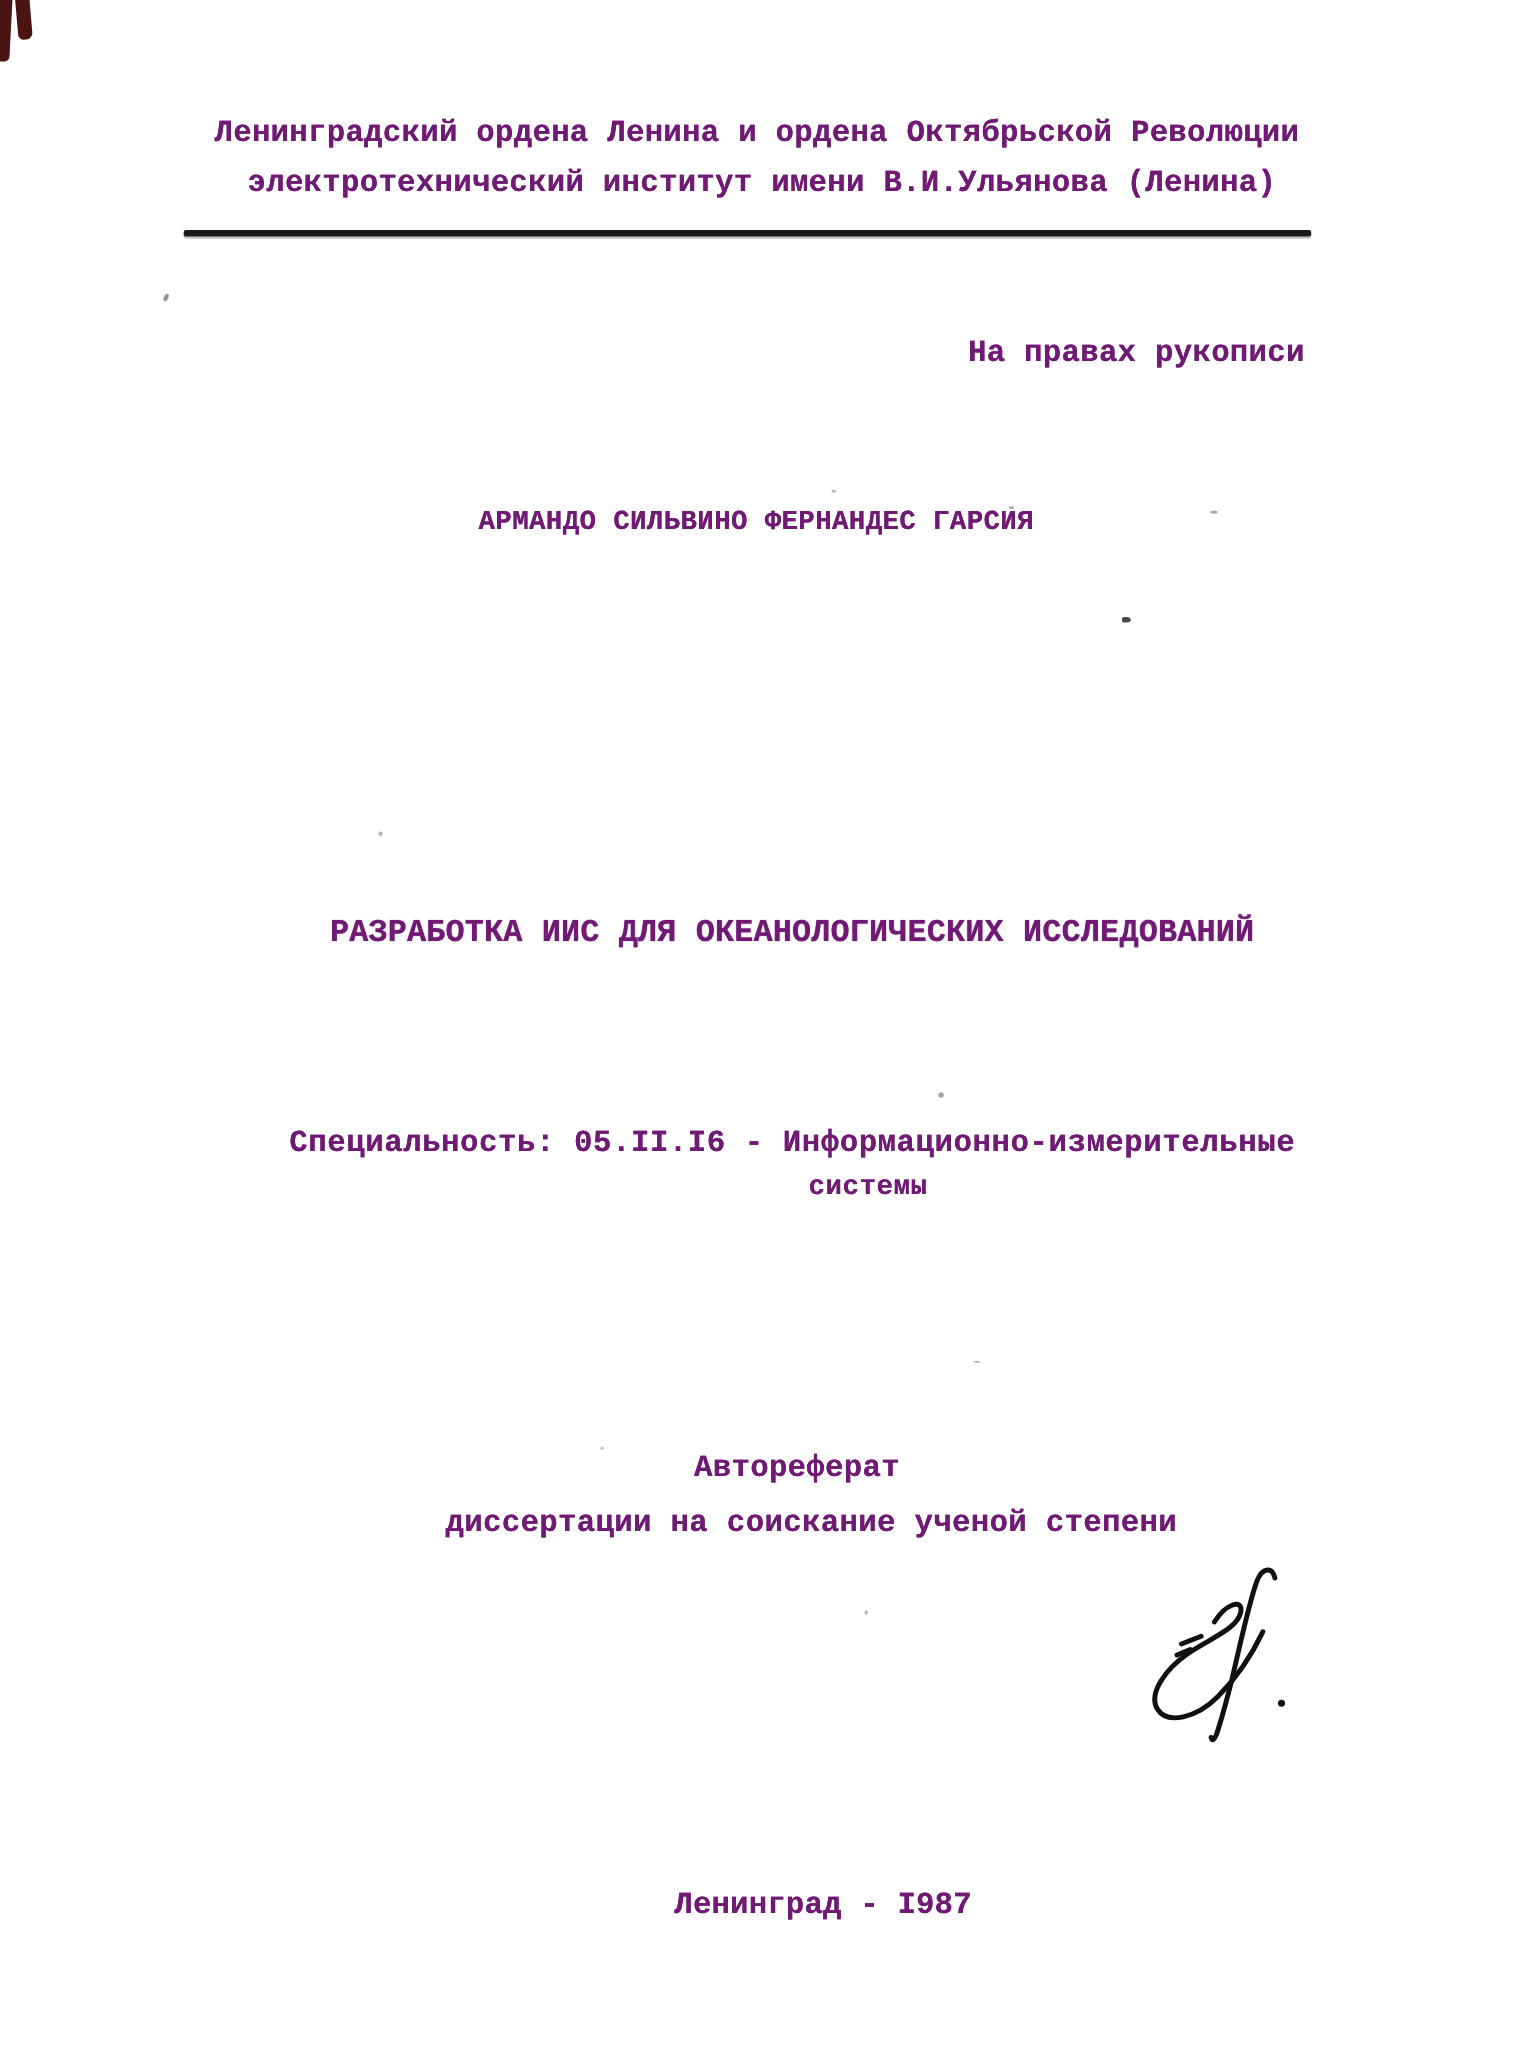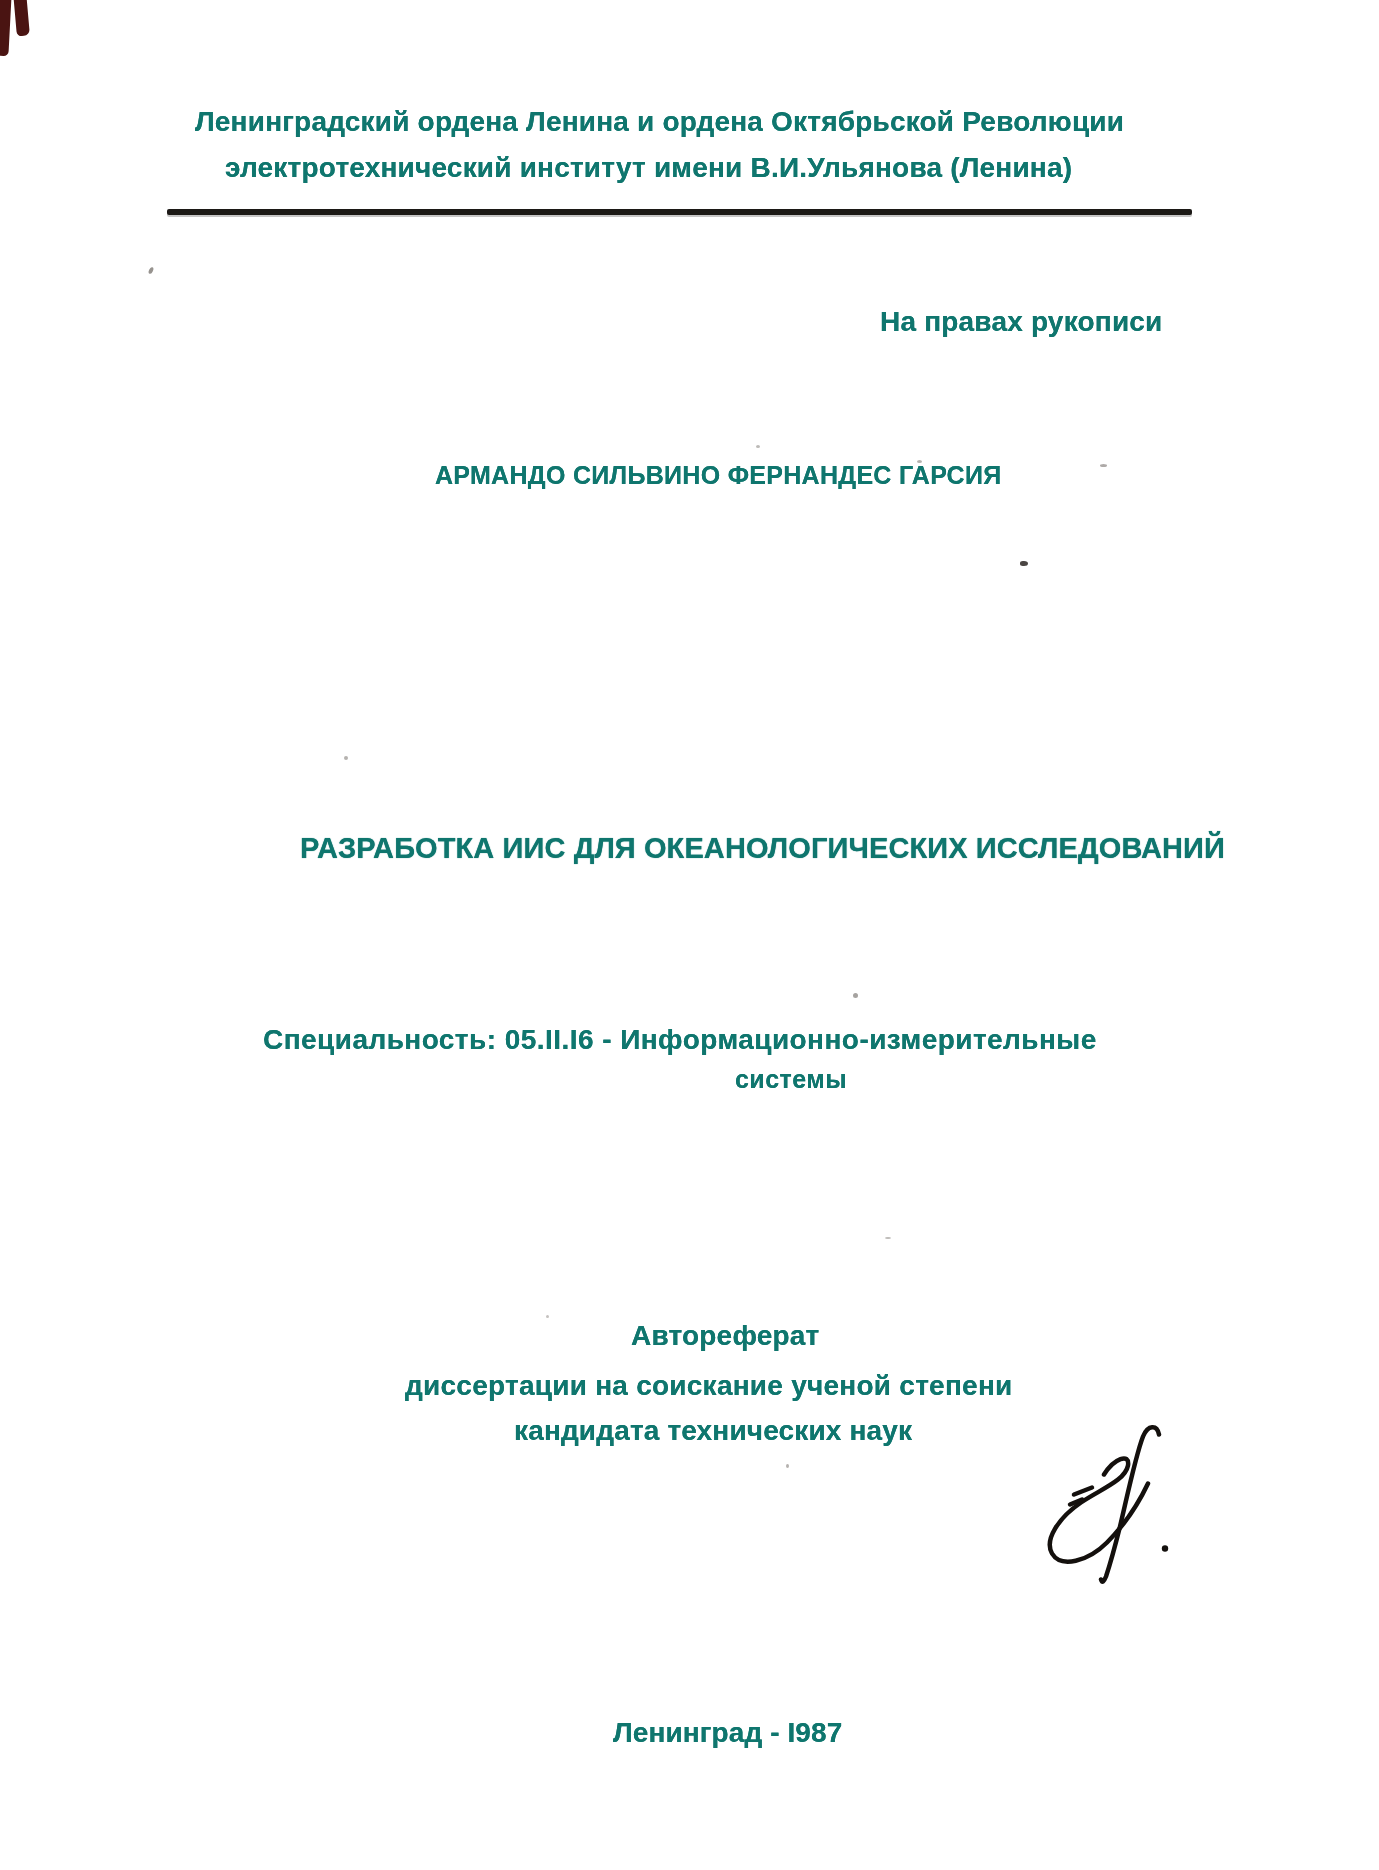--- a/index.html
+++ b/index.html
@@ -2,23 +2,23 @@
 <html><head>
 <meta charset="utf-8">
 <style>
   html, body { margin: 0; padding: 0; background: #ffffff; }
   .page {
     position: relative;
     width: 1379px;
     height: 1870px;
     background: #ffffff;
     overflow: hidden;
-    font-family: Liberation Sans, sans-serif;
+    font-family: Liberation Mono, monospace;
     font-weight: 700;
-    color: #0f766e;
+    color: #701a75;
   }
   .t {
     position: absolute;
     white-space: pre;
     line-height: 1.2;
     text-shadow: 0 0 0.5px currentColor;
   }
   .header-line1 { left: 195px;  top: 105px;  font-size: 28px; letter-spacing: 0.2px; }
   .header-line2 { left: 225px;  top: 151px;  font-size: 28px; letter-spacing: 0.2px; }
   .rule {
@@ -79,21 +79,20 @@
   <div class="t author">АРМАНДО СИЛЬВИНО ФЕРНАНДЕС ГАРСИЯ</div>
 
 
   <div class="t title">РАЗРАБОТКА ИИС ДЛЯ ОКЕАНОЛОГИЧЕСКИХ ИССЛЕДОВАНИЙ</div>
 
   <div class="t spec1">Специальность: 05.II.I6 - Информационно-измерительные</div>
   <div class="t spec2">системы</div>
 
   <div class="t abs1">Автореферат</div>
   <div class="t abs2">диссертации на соискание ученой степени</div>
-  <div class="t abs3">кандидата технических наук</div>
 
   <svg class="signature" viewBox="0 0 160 170" fill="none" stroke="#14100d" stroke-width="4.5" stroke-linecap="round" stroke-linejoin="round">
     <path d="M141,14 C139,4 130,4 125,16 C118,34 110,72 102,106 C97,126 92,144 88,156 C86,161 84,163 83,159"></path>
     <path d="M86,54 C96,38 112,32 110,45 C107,60 84,68 63,82 C41,97 26,119 34,133 C43,148 70,141 89,122 C106,105 120,84 130,63"></path>
     <path d="M56,74 L74,67"></path>
     <path d="M52,84 L64,79"></path>
     <circle cx="147" cy="128" r="3.2" fill="#14100d" stroke="none"></circle>
   </svg>
 
   <div class="t imprint">Ленинград - I987</div>

